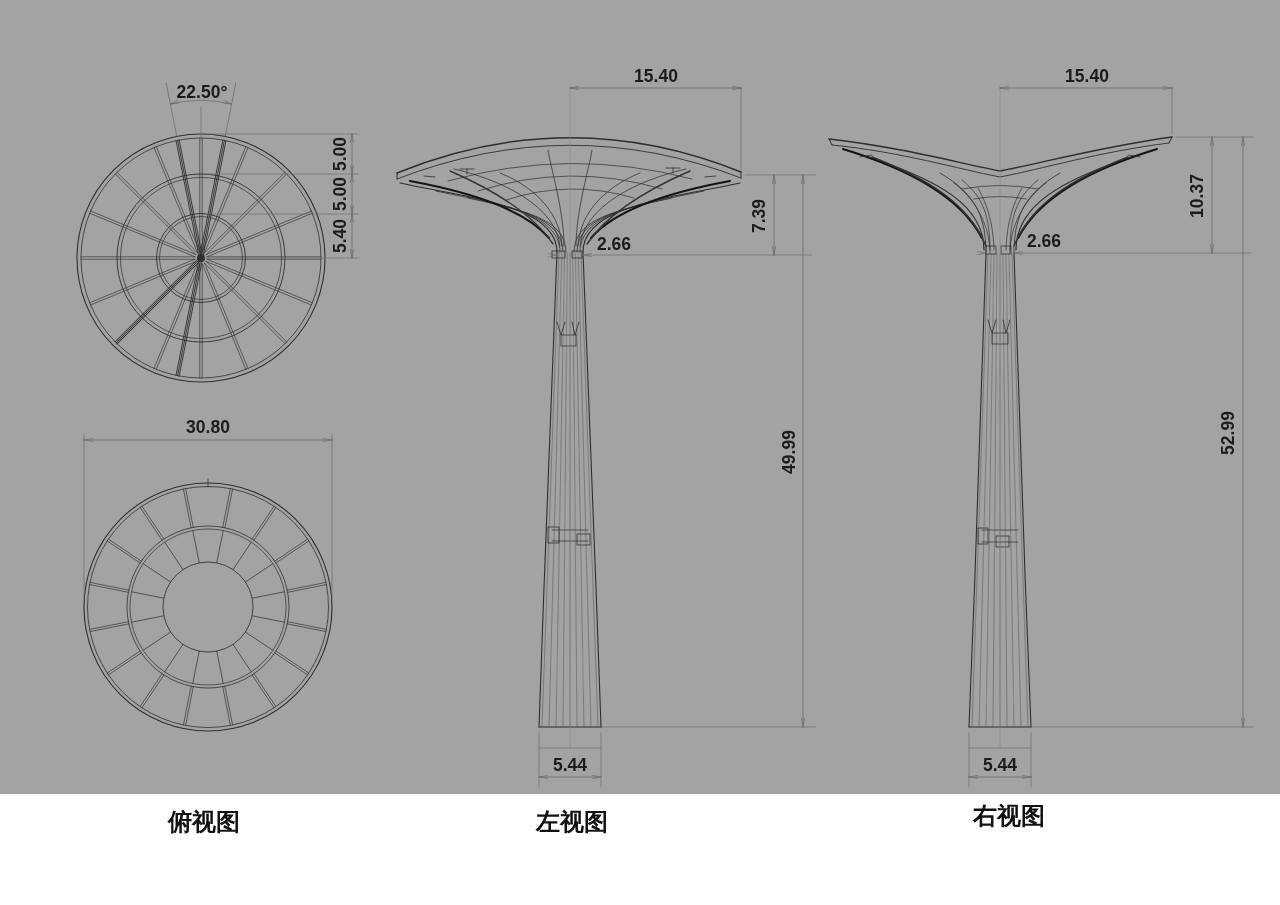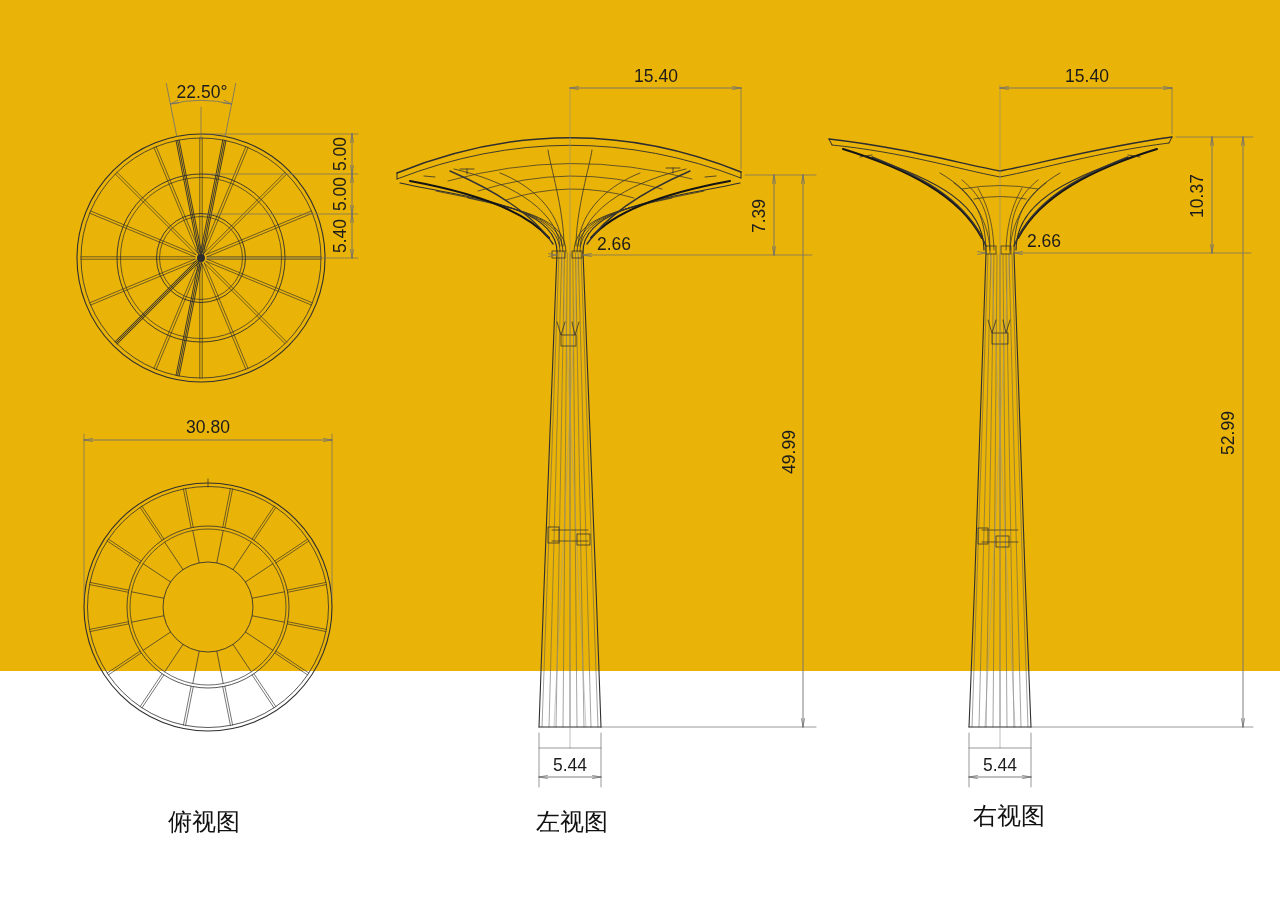--- a/index.html
+++ b/index.html
@@ -1,17 +1,17 @@
 <!DOCTYPE html>
 <html><head>
 <meta charset="utf-8">
 <style>
   html,body{margin:0;padding:0;background:#ffffff;}
   body{width:1280px;height:905px;overflow:hidden;}
-  .sheet{position:relative;width:1280px;height:671px;background:#eab308;}
+  .sheet{position:relative;width:1280px;height:794px;background:#a3a3a3;font-weight:bold;}
   svg{display:block;}
   text.dim{
     font-family:"Liberation Sans","DejaVu Sans",sans-serif;
     font-size:17.5px; fill:#1c1c1c;
   }
   text.cap{
     font-family:"Liberation Serif","DejaVu Serif",serif;
     font-size:24px; fill:#111111;
   }
 </style>

